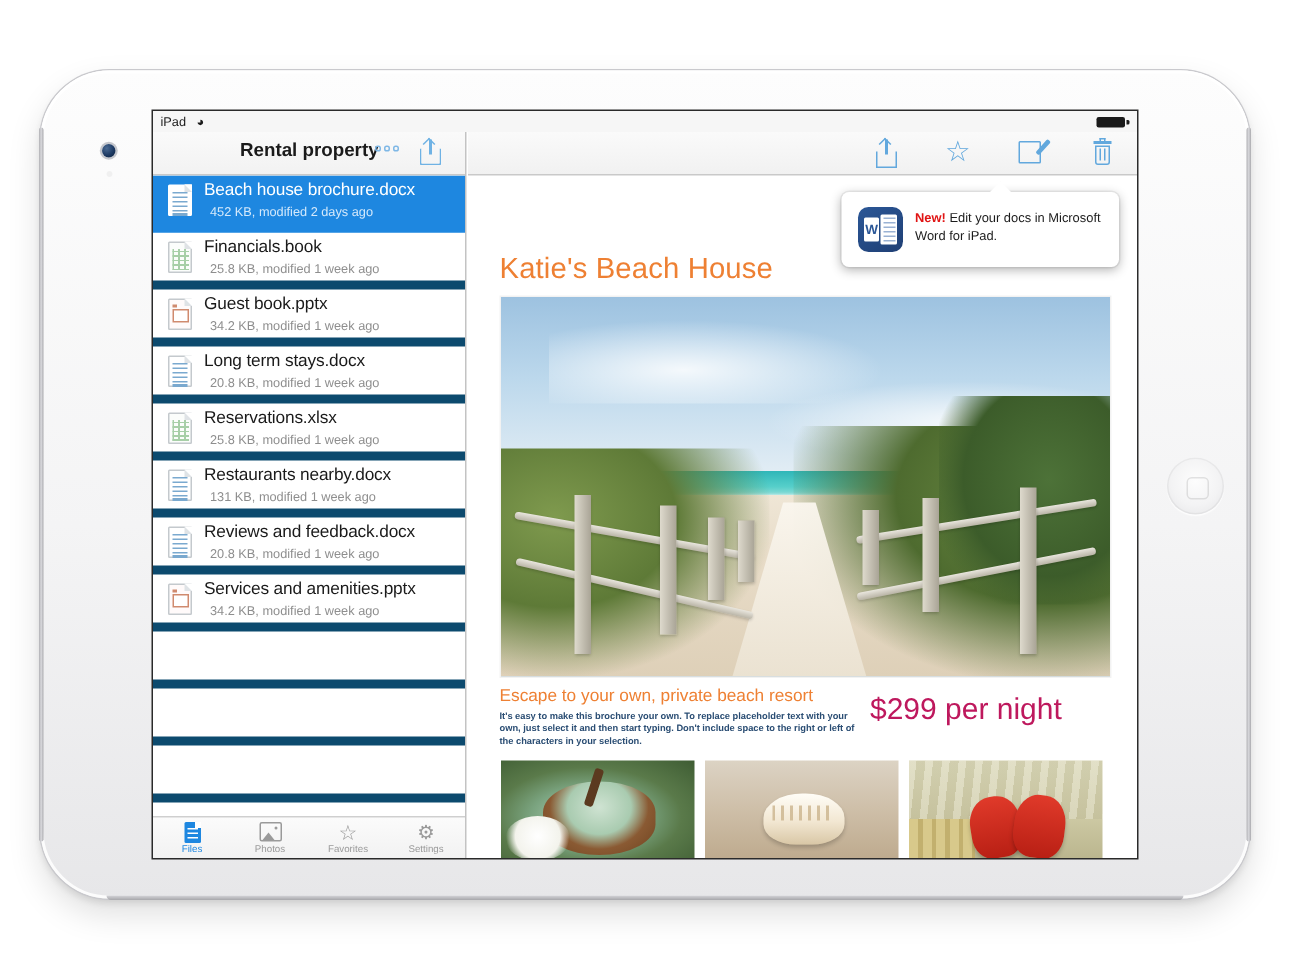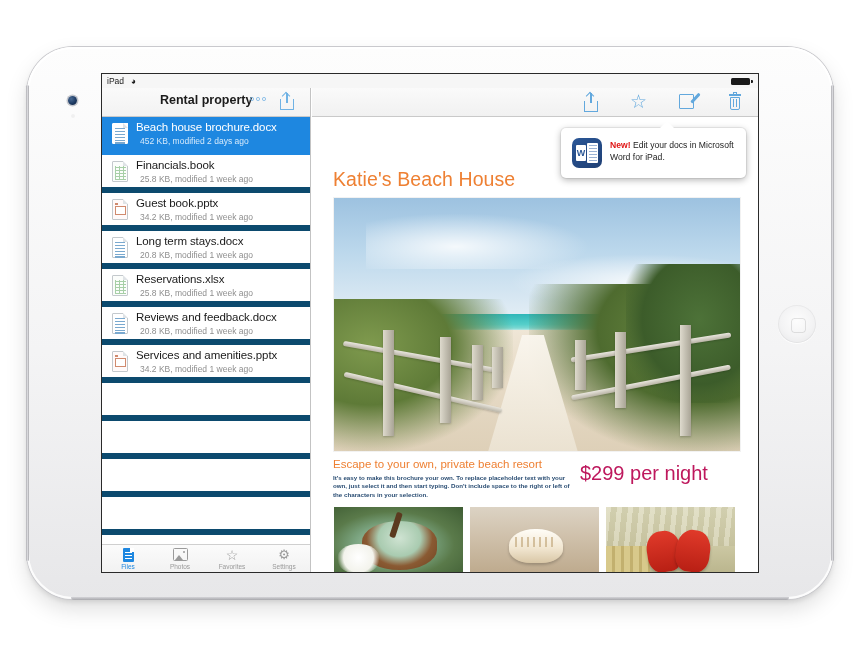--- a/index.html
+++ b/index.html
@@ -523,20 +523,35 @@
 
         <div class="file-row">
           <span class="fi xlsx">
             <span class="fi-page"></span>
               <span class="fi-grid"></span>
           </span>
           <span class="f-name">Reservations.xlsx</span>
           <span class="f-meta">25.8 KB, modified 1 week ago</span>
         </div>
 
+        <div class="file-row">
+          <span class="fi docx">
+            <span class="fi-page"></span>
+              <span class="fi-lines">
+                <i></i>
+                <i></i>
+                <i></i>
+                <i></i>
+                <i></i>
+                <i></i>
+              </span>
+          </span>
+          <span class="f-name">Restaurants nearby.docx</span>
+          <span class="f-meta">131 KB, modified 1 week ago</span>
+        </div>
 
         <div class="file-row">
           <span class="fi docx">
             <span class="fi-page"></span>
               <span class="fi-lines">
                 <i></i>
                 <i></i>
                 <i></i>
                 <i></i>
                 <i></i>

